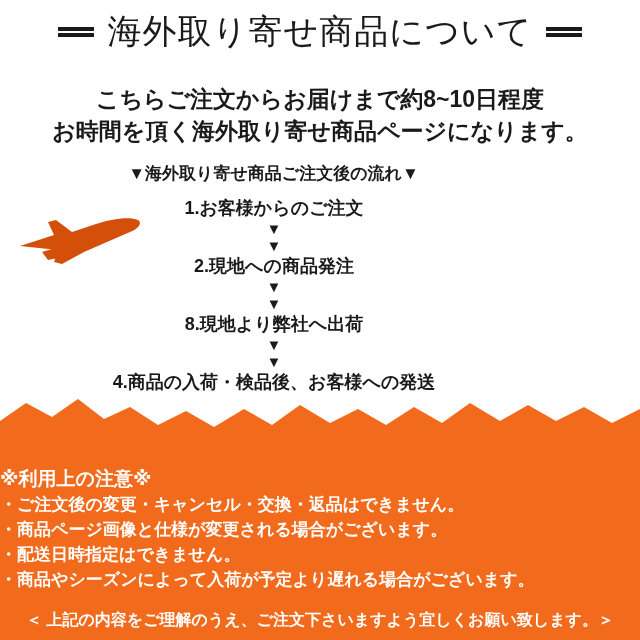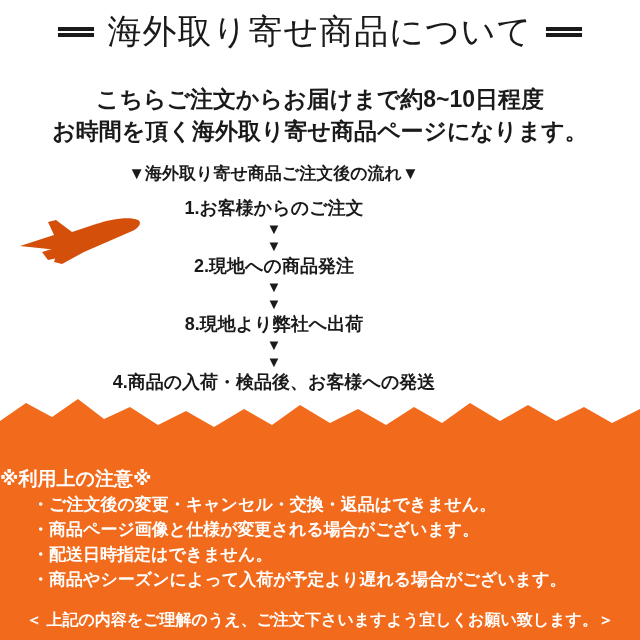--- a/index.html
+++ b/index.html
@@ -151,21 +151,20 @@
     font-size: 19px;
     font-weight: bold;
     line-height: 26px;
     white-space: nowrap;
   }
   .notice-line {
     font-size: 17px;
     font-weight: bold;
     line-height: 25px;
     white-space: nowrap;
-    padding-left: 32px;
   }
 
   
   .footer {
     position: absolute;
     left: 0;
     bottom: 8px;
     width: 640px;
     text-align: center;
     color: #ffffff;

